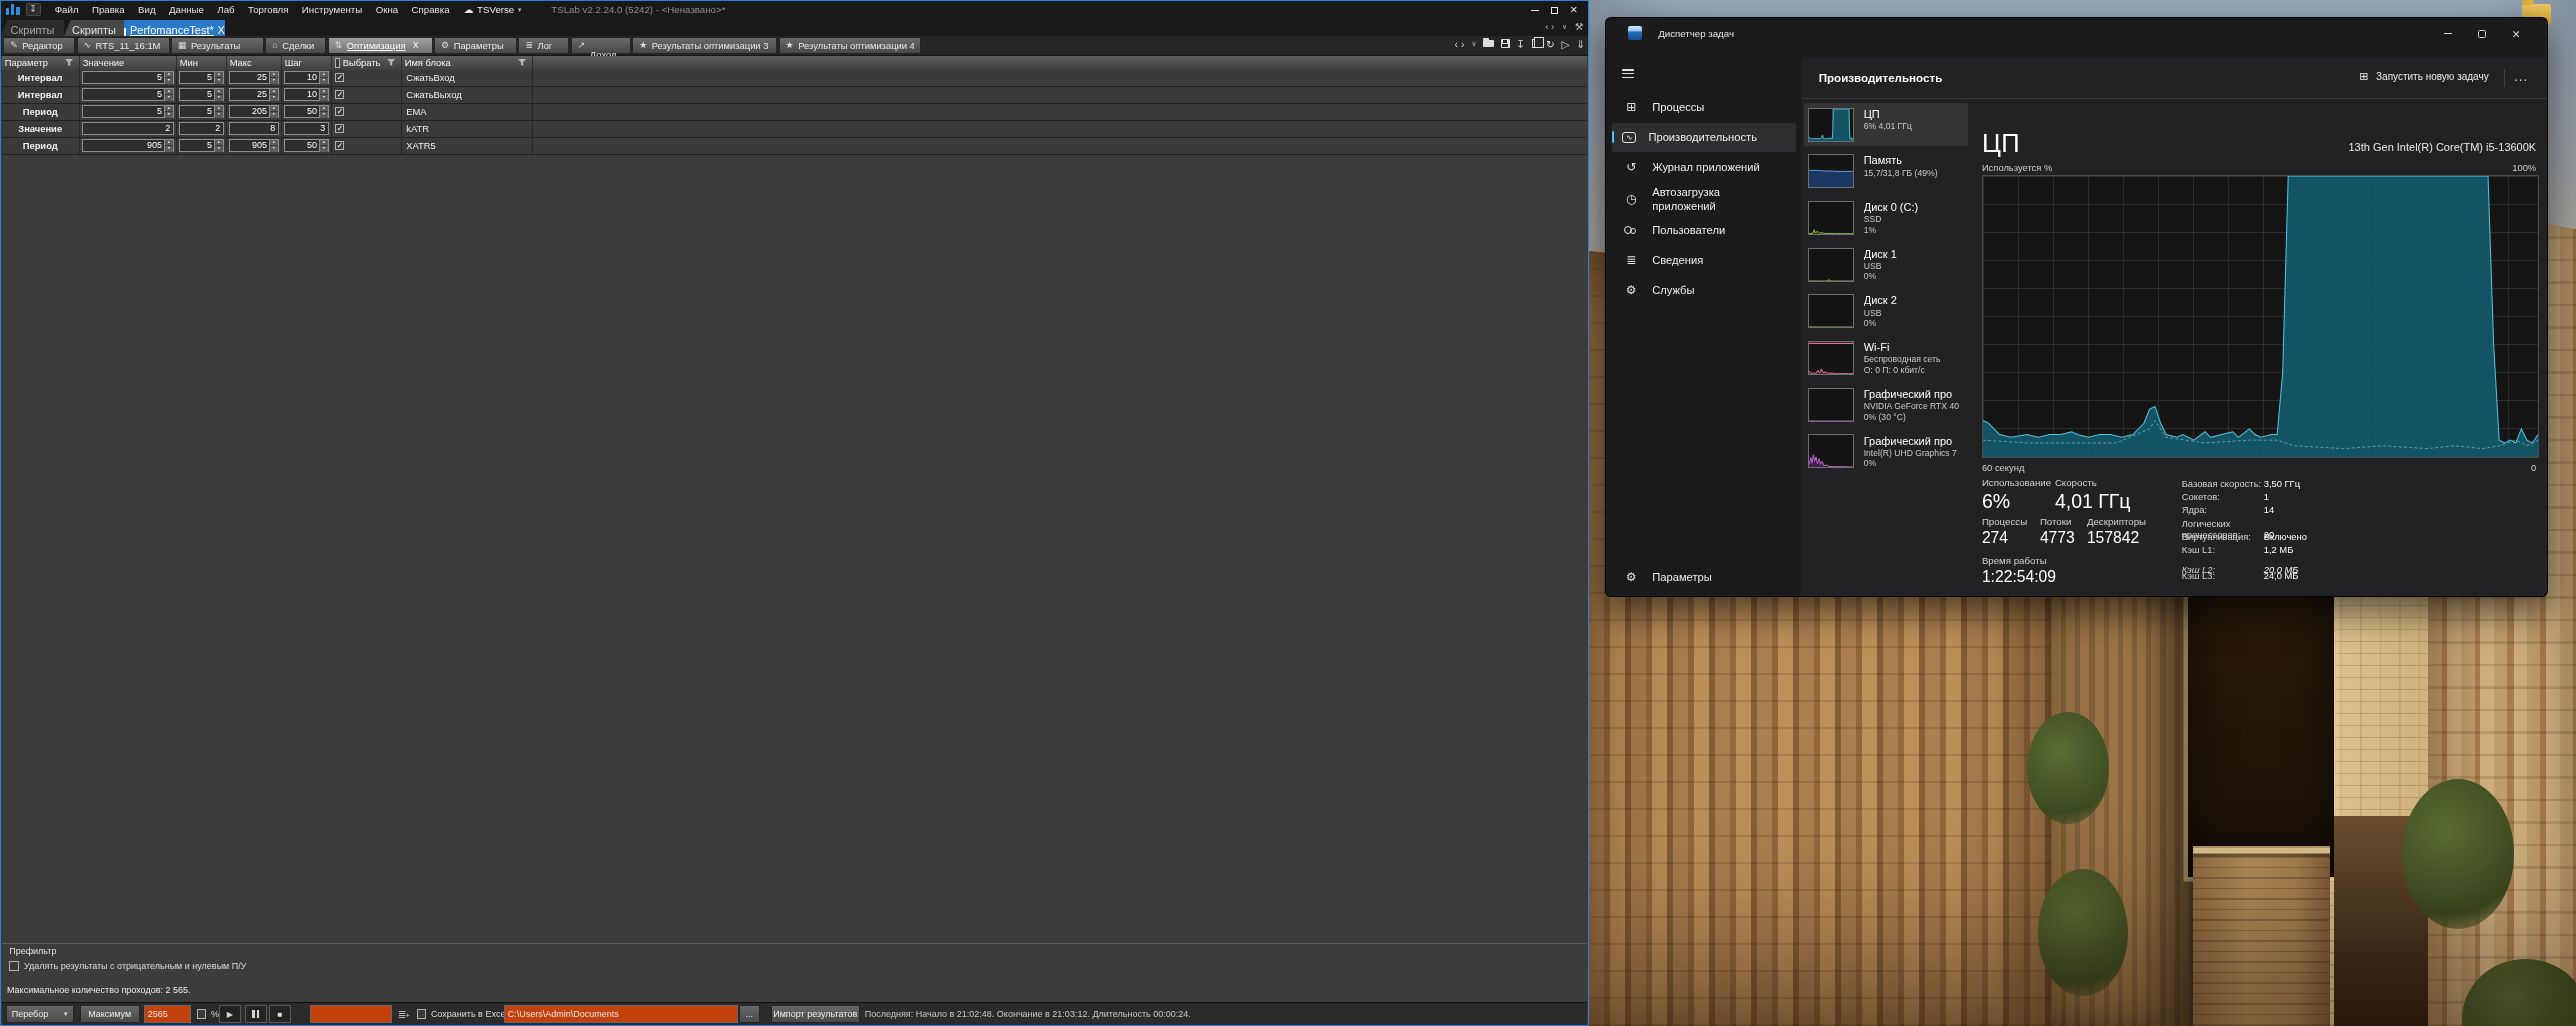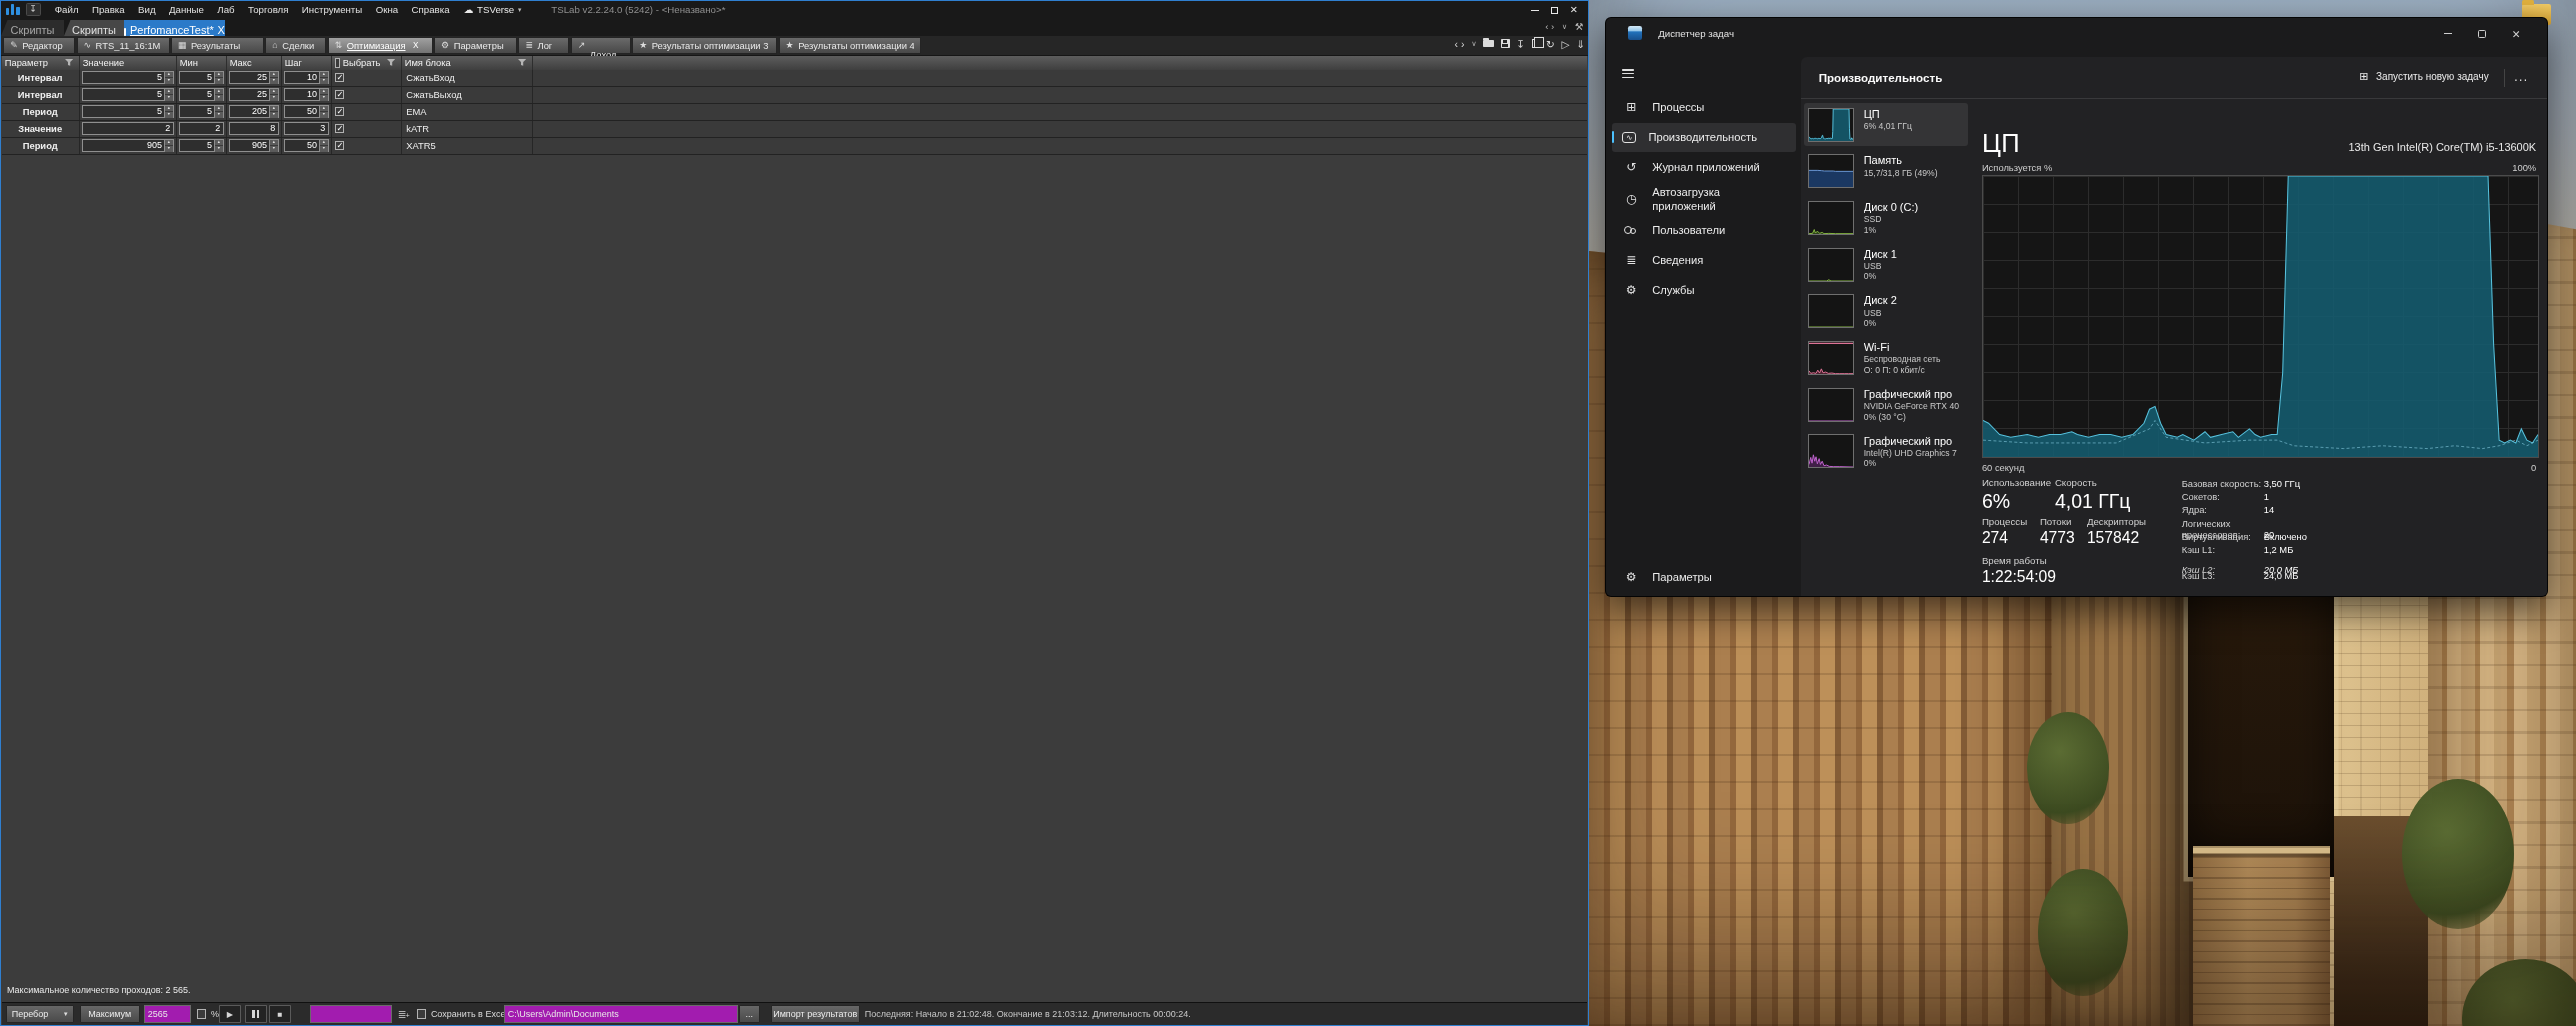--- a/index.html
+++ b/index.html
@@ -77,21 +77,21 @@
   .prefilter { position:absolute; left:0.7px; right:0.7px; top:942px; border-top:0.7px solid #5c5c5c; color:#e3e3e3; font-size:9px; }
   .pf-title { margin:2.2px 0 4.5px 7.5px; }
   .pf-row { display:flex; align-items:center; gap:5.2px; margin-left:7.5px; color:#dcdcdc;}
   .maxpass { position:absolute; left:6px; top:984px; color:#eaeaea; font-size:9px; }
   .tsl-bottom { position:absolute; left:0.7px; right:0.7px; top:1001px; height:23px; background:#2b2b2b; border-top:0.7px solid #101010; }
   .tsl-bottom > * { position:absolute; top:2.2px; height:18px; }
   .btn { background:linear-gradient(180deg,#676767,#4a4a4a); border:0.7px solid #252525; border-radius:1.5px;
     color:#ededed; font-size:9px; display:flex; align-items:center; justify-content:center; }
   .drop { justify-content:space-between; padding:0 4.5px; }
   .drop .car { font-size:6px; color:#ddd; }
-  .inp { background:#a21caf; border:0.7px solid #6a6a6a; color:#e8e8e8; font-size:9px; padding:0 3px;
+  .inp { background:#c2410c; border:0.7px solid #6a6a6a; color:#e8e8e8; font-size:9px; padding:0 3px;
     font-family:"Liberation Sans","DejaVu Sans",sans-serif; }
   .darkbtn { background:#232323; border:0.7px solid #5a5a5a; color:#d6d6d6; display:flex; align-items:center; justify-content:center; font-size:8.2px; border-radius:0.7px;}
   .pause-ic i { display:inline-block; width:2.2px; height:7.5px; background:#d6d6d6; margin:0 1.1px; }
   .chkrow { display:flex; align-items:center; gap:4.5px; color:#dcdcdc; font-size:9px; }
   .status { color:#c9c9c9; font-size:9px; line-height:18px; }
   .listplus { color:#d8d8d8; font-size:10.5px; position:relative; width:15px; text-align:center;}
   .listplus:after { content:"+"; position:absolute; right:0; bottom:-1.5px; font-size:6.7px; }
 
   
   .desktop { position:absolute; left:1589px; top:0; width:987px; height:1026px; overflow:hidden;
@@ -568,20 +568,27 @@
           </div>
           <div class="td c-select">
             <span class="cb checked"></span>
           </div>
           <div class="td c-block">XATR5</div>
           <div class="td c-fill"></div>
         </div>
       </div>
   </div>
 
+  <div class="prefilter">
+    <div class="pf-title">Префильтр</div>
+    <div class="pf-row">
+      <span class="cb"></span>
+      <span>Удалять результаты с отрицательным и нулевым П/У</span>
+    </div>
+  </div>
   <div class="maxpass">Максимальное количество проходов: 2 565.</div>
 
   <div class="tsl-bottom">
     <div class="btn drop" style="left:4.5px;width:68px">
       <span>Перебор</span>
         <span class="car">▼</span>
     </div>
     <div class="btn" style="left:78px;width:60px">Максимум</div>
     <input class="inp" style="left: 142px; width: 47px; text-align: left;" value="2565">
     <div class="chkrow" style="left:195px">

